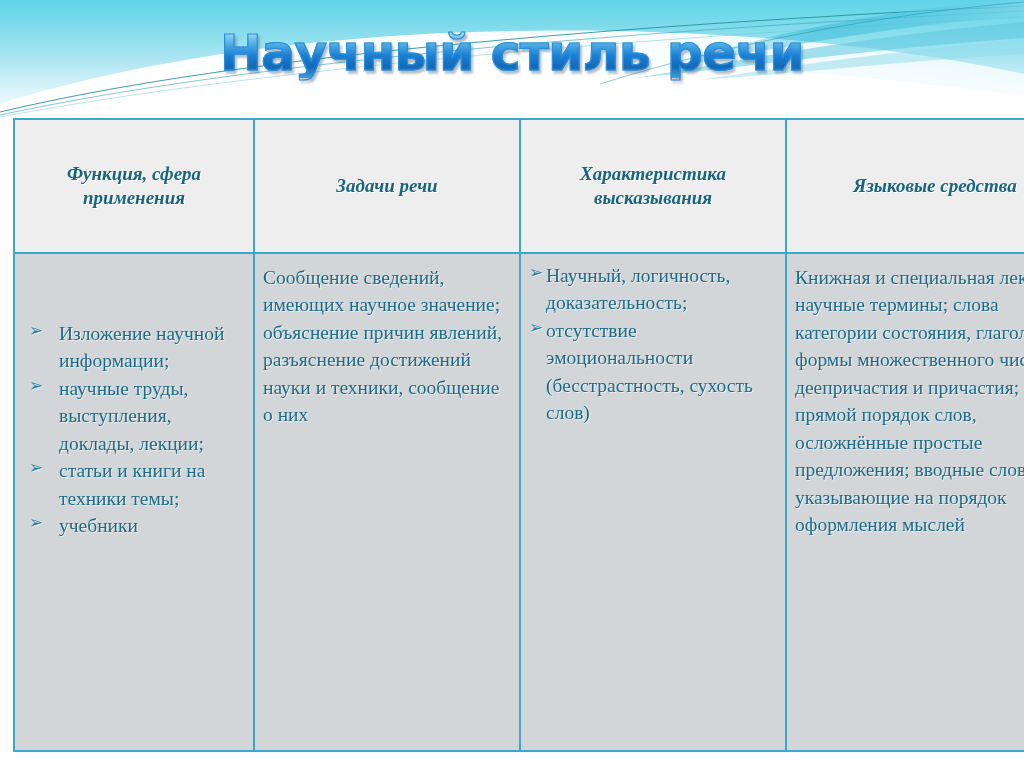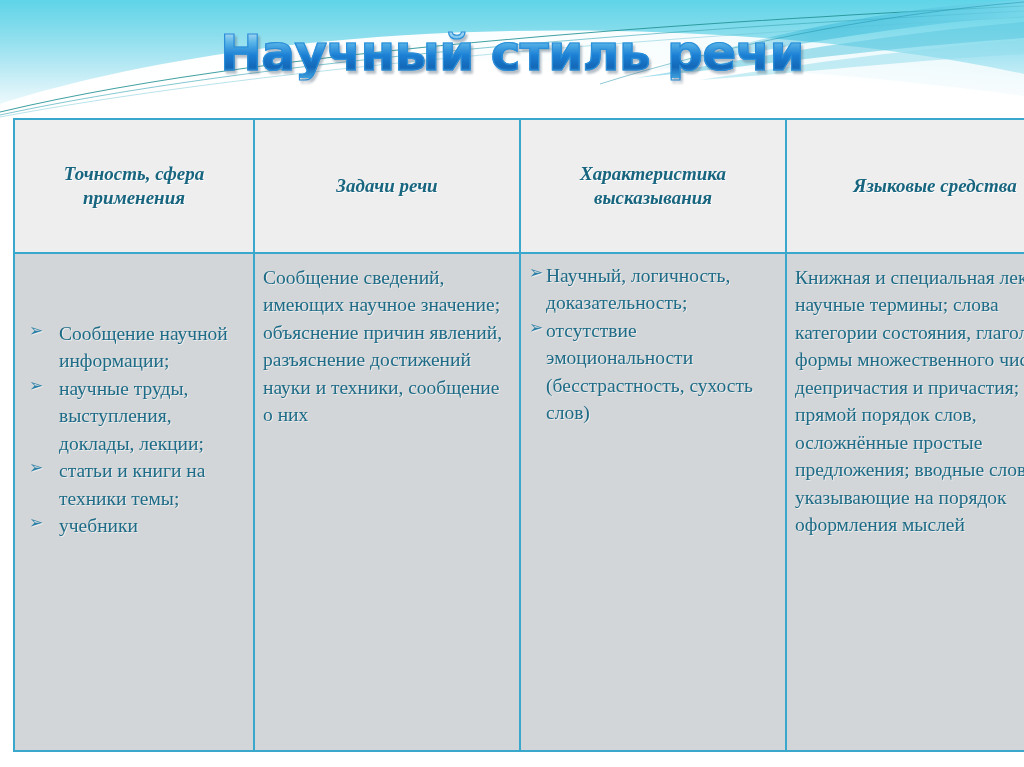--- a/index.html
+++ b/index.html
@@ -167,42 +167,42 @@
 
   <div class="title-wrap">
     <span class="slide-title">Научный стиль речи</span>
   </div>
 </div>
 
 <table class="tbl">
   <thead>
     <tr>
       <th style="width:222px">
-        <div class="hdr-txt">Точность, сфера применения</div>
+        <div class="hdr-txt">Функция, сфера применения</div>
       </th>
       <th style="width:248px">
         <div class="hdr-txt">Задачи речи</div>
       </th>
       <th style="width:248px">
         <div class="hdr-txt">Характеристика высказывания</div>
       </th>
       <th style="width:280px">
         <div class="hdr-txt">Языковые средства</div>
       </th>
     </tr>
   </thead>
   <tbody>
     <tr>
 
       <td class="col1">
         <div class="cell-txt">
           <ul class="blist">
             <li>
               <span class="bullet">➢</span>
-              <span>Сообщение научной информации;</span>
+              <span>Изложение научной информации;</span>
             </li>
             <li>
               <span class="bullet">➢</span>
               <span>научные труды, выступления, доклады, лекции;</span>
             </li>
             <li>
               <span class="bullet">➢</span>
               <span>статьи и книги на техники темы;</span>
             </li>
             <li>

